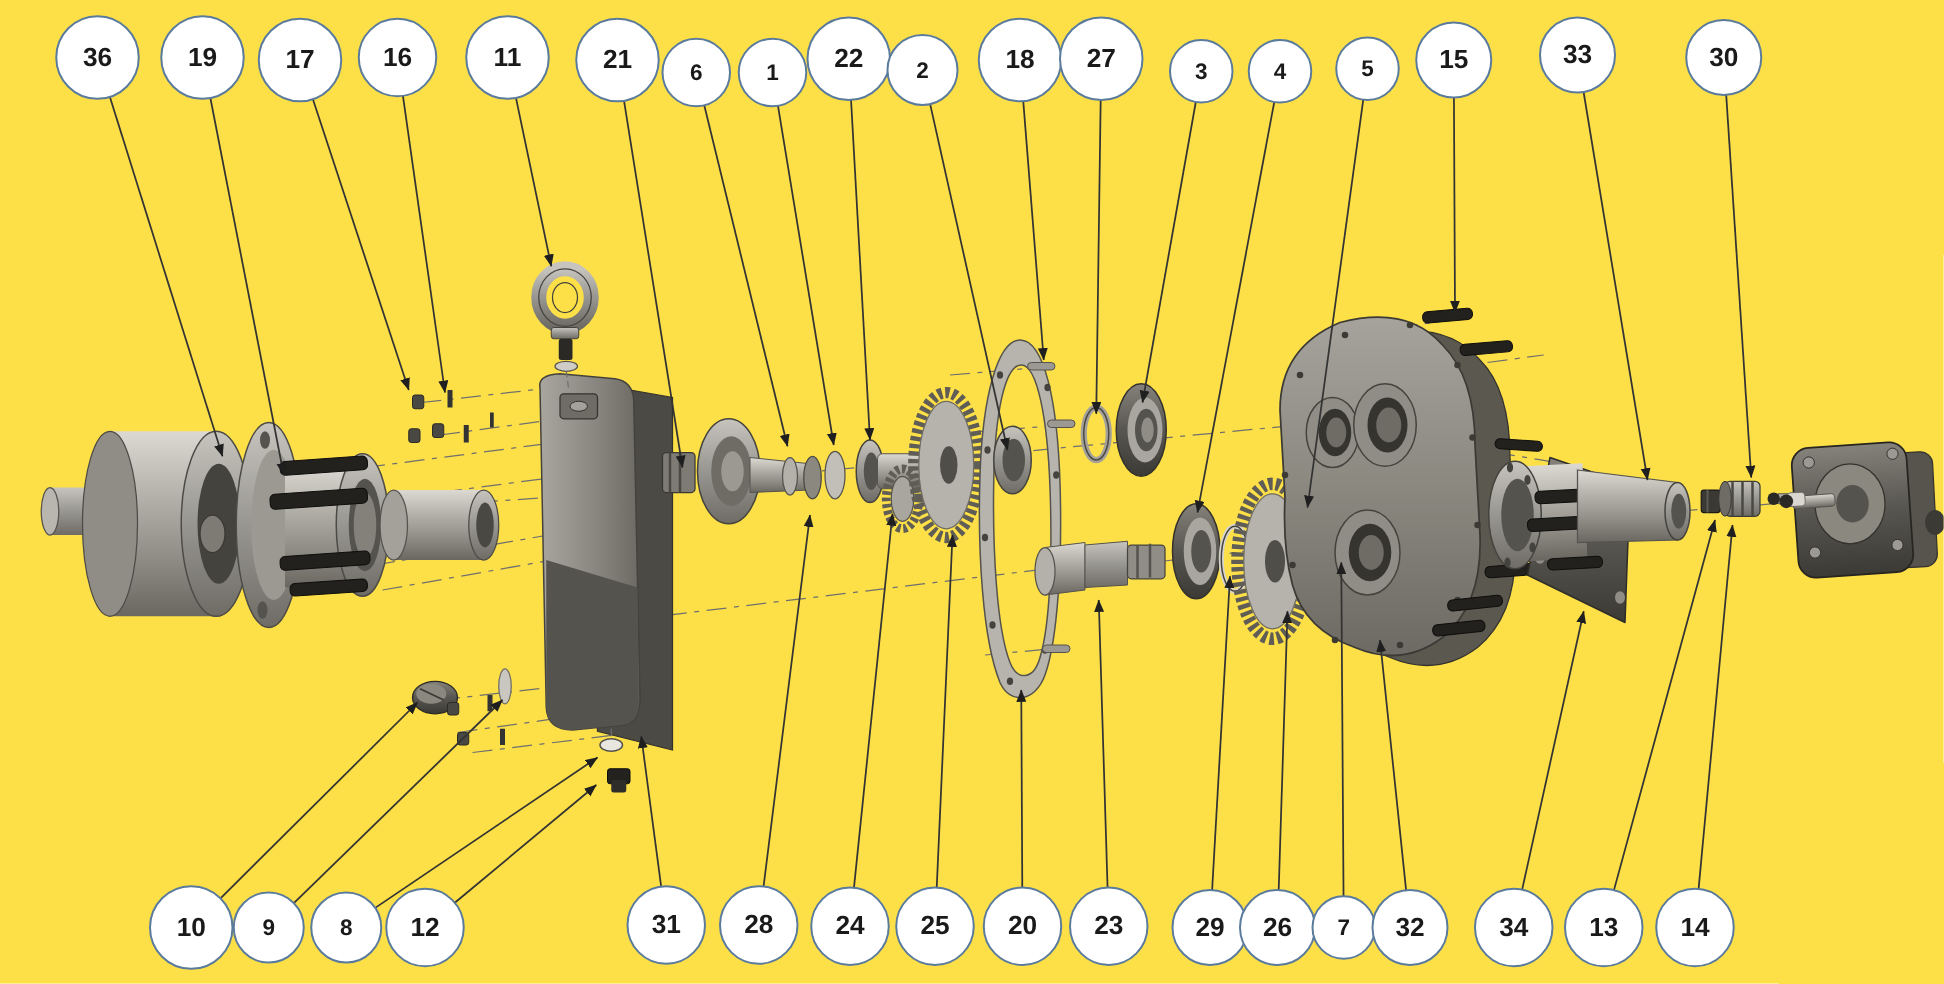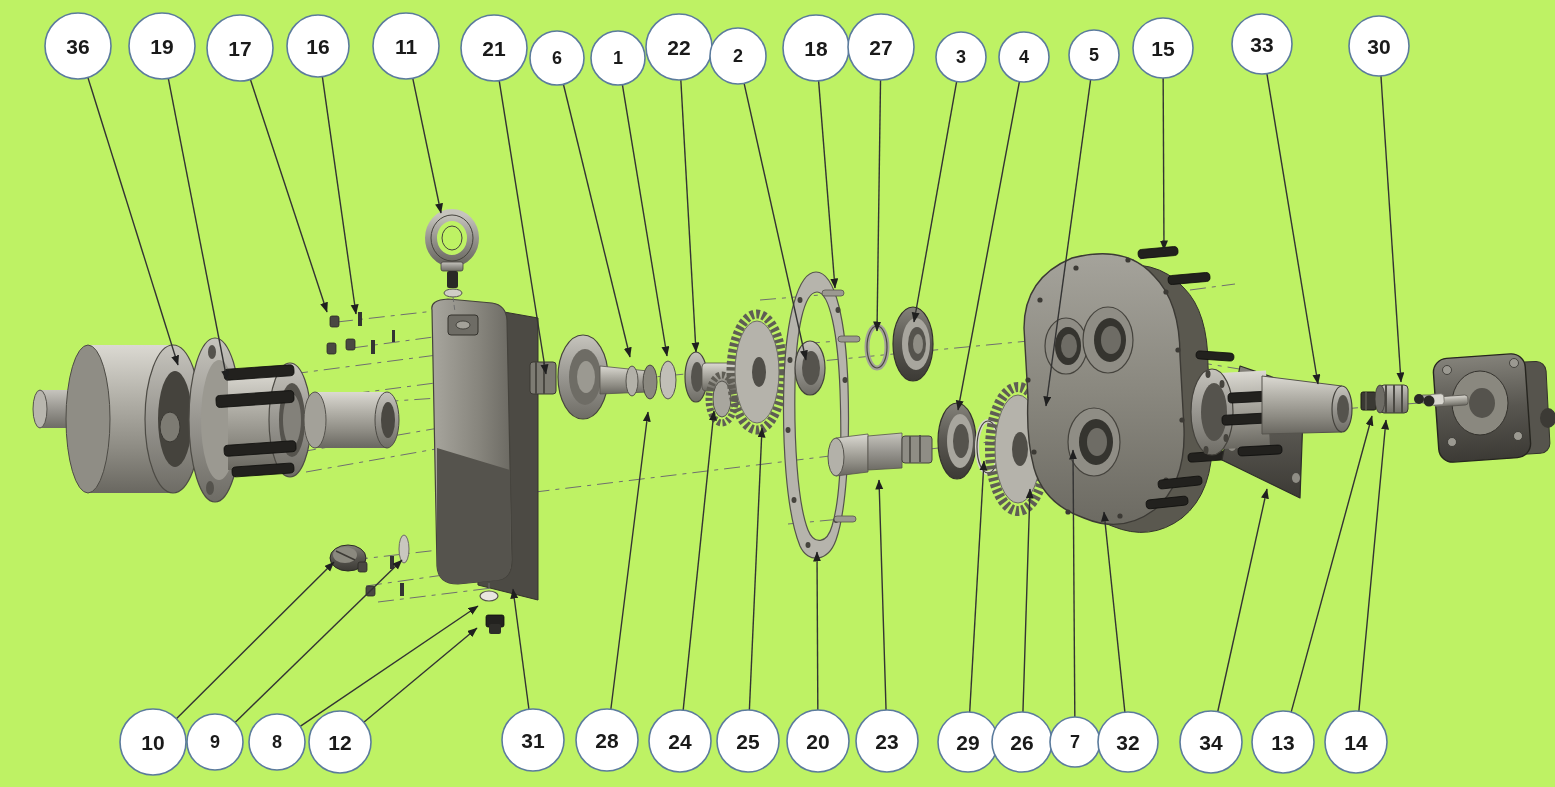--- a/index.html
+++ b/index.html
@@ -1,17 +1,17 @@
 <!DOCTYPE html>
 <html><head>
 <meta charset="utf-8">
 <style>
   html,body{margin:0;padding:0;background:#ffffff;}
   .canvas{
-    position:relative;width:1555px;height:787px;background:#bef264;overflow:hidden;
+    position:relative;width:1555px;height:787px;background:#fde047;overflow:hidden;
     font-family:"Liberation Sans", sans-serif;
   }
   svg text.balloon-num{
     font-family:"Liberation Sans", sans-serif;
     font-weight:bold;
     fill:#1a1a1a;
   }
 </style>
 </head>
 <body>

